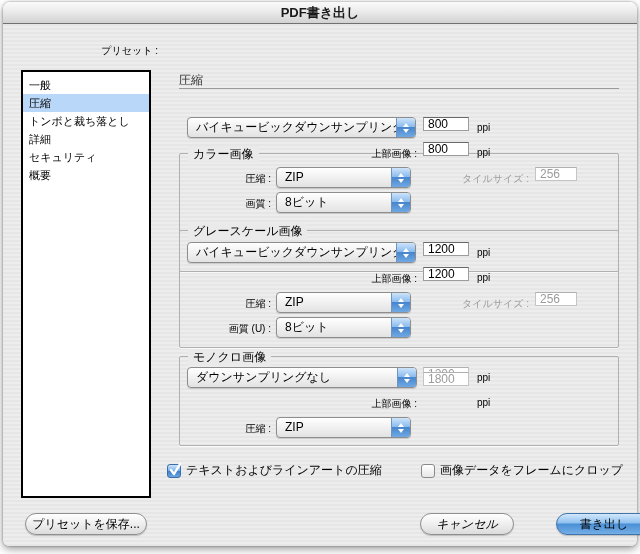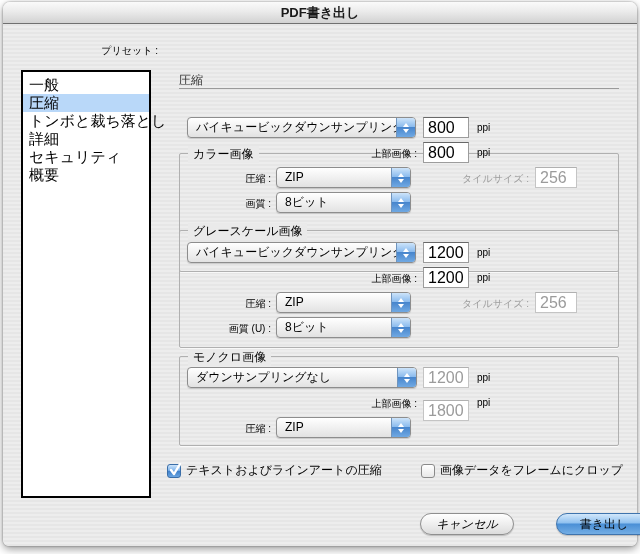--- a/index.html
+++ b/index.html
@@ -31,30 +31,30 @@
   .popup-cap {
     width:19px; border-left:1px solid #6f94bd; border-radius:0 3px 3px 0;
     background:linear-gradient(180deg,#cde4fa 0%,#8cbcee 45%,#4886cd 50%,#70a9e3 100%);
     display:flex; flex-direction:column; align-items:center; justify-content:center;
   }
   .arr { width:0; height:0; border-left:3px solid transparent; border-right:3px solid transparent; }
   .arr.up { border-bottom:4px solid #fff; margin-bottom:2px; }
   .arr.dn { border-top:4px solid #fff; }
   
   .field {
-    position:absolute; height:21px; background:#fff; font-size:16px; padding:1px 4px;
+    position:absolute; height:14px; background:#fff; font-size:12px; padding:1px 4px;
     border:1px solid #9c9c9c; border-top-color:#686868; font-family:"Liberation Sans", sans-serif; color:#000;
   }
   .field:disabled { border-color:#c4c4c4; border-top-color:#b0b0b0; color:#9b9b9b; background:#fff; }
   
   .groupbox { position:absolute; border:1px solid #b0b0b0; border-radius:2px; box-shadow:0 1px 0 rgba(255,255,255,.7); }
   .legend { position:absolute; top:-8px; left:8px; padding:0 5px; font-size:12px; background:#eaeaea; white-space:nowrap; }
   
   .sidebar { position:absolute; left:18px; top:68px; width:130px; height:428px; background:#fff; border:2px solid #000; padding-top:4px; }
-  .side-item { height:18px; line-height:18px; font-size:15px; padding-left:6px; white-space:nowrap; cursor:default; }
+  .side-item { height:18px; line-height:18px; font-size:11px; padding-left:6px; white-space:nowrap; cursor:default; }
   .side-item.selected { background:#b9d8f9; }
   .section-title { position:absolute; left:176px; top:70px; font-size:12px; color:#333; }
   .section-rule { position:absolute; left:176px; top:86px; width:440px; height:1px; background:#9a9a9a; }
   
   .cb { position:absolute; display:flex; align-items:center; }
   .cbbox {
     width:14px; height:14px; border-radius:3px; margin-right:5px; position:relative;
     border:1px solid #8a8a8a; background:linear-gradient(180deg,#ffffff,#e8e8e8);
   }
   .cbbox.checked {
@@ -170,21 +170,21 @@
   <div class="popup" style="left:184px;top:365px;width:230px;">
     <span class="popup-label">ダウンサンプリングなし</span>
     <span class="popup-cap">
         <i class="arr up"></i>
         <i class="arr dn"></i>
       </span>
   </div>
   <input class="field" style="left: 420px; top: 365px; width: 46px;" disabled="" value="1200">
   <div class="lbl" style="left:474px;top:370px;">ppi</div>
   <div class="lbl r" style="left:294px;top:395px;width:120px;">上部画像 :</div>
-  <input class="field" style="left: 420px; top: 398px; width: 46px;" disabled="" value="1800">
+  <input class="field" style="left: 420px; top: 370px; width: 46px;" disabled="" value="1800">
   <div class="lbl" style="left:474px;top:395px;">ppi</div>
   <div class="lbl r" style="left:180px;top:420px;width:88px;">圧縮 :</div>
   <div class="popup" style="left:273px;top:415px;width:135px;">
     <span class="popup-label">ZIP</span>
     <span class="popup-cap">
         <i class="arr up"></i>
         <i class="arr dn"></i>
       </span>
   </div>
 
@@ -194,15 +194,16 @@
           <path d="M3 8 L6 12 L12 2" stroke="#fff" stroke-width="2.4" fill="none" stroke-linecap="round" stroke-linejoin="round"></path>
         </svg>
     </span>
     <label>テキストおよびラインアートの圧縮</label>
   </div>
   <div class="cb" style="left:418px;top:460px;">
     <span class="cbbox"></span>
     <label>画像データをフレームにクロップ</label>
   </div>
 
+  <div class="btn" style="left:22px;top:511px;width:122px;">プリセットを保存...</div>
   <div class="btn" style="left:417px;top:511px;width:94px;font-style:italic;">キャンセル</div>
   <div class="btn primary" style="left:553px;top:511px;width:96px;">書き出し</div>
 </div>
 
 </body></html>

